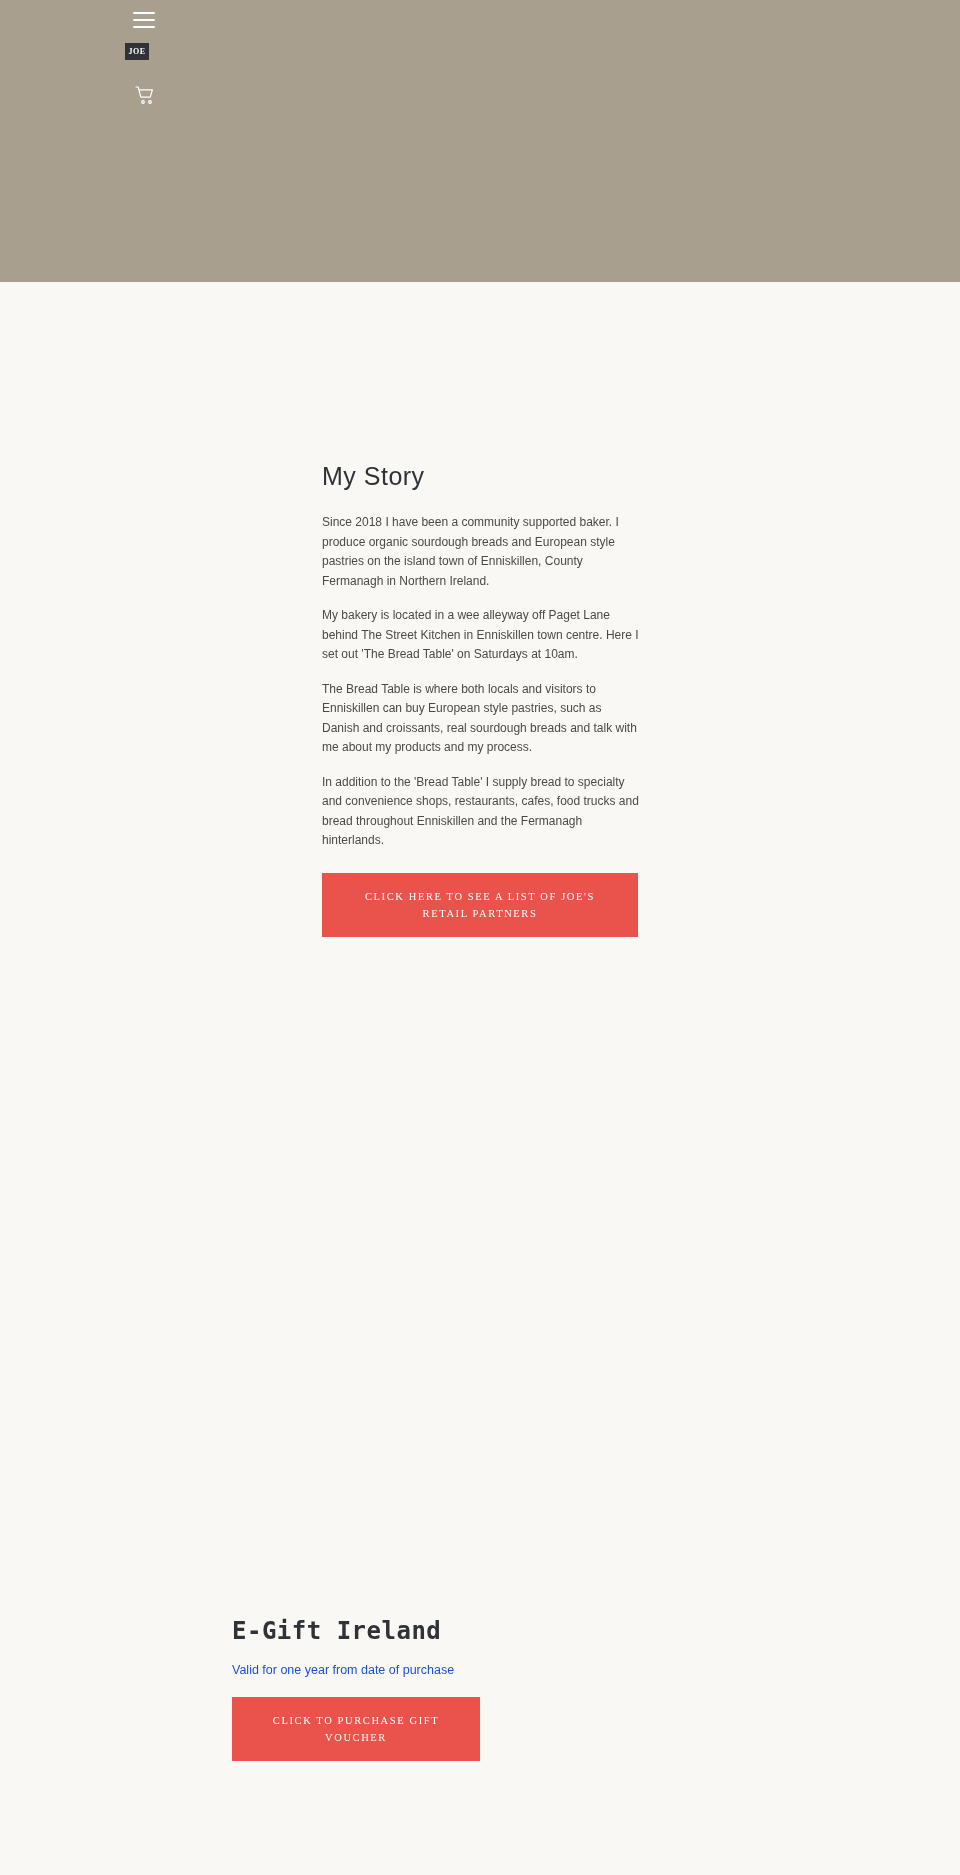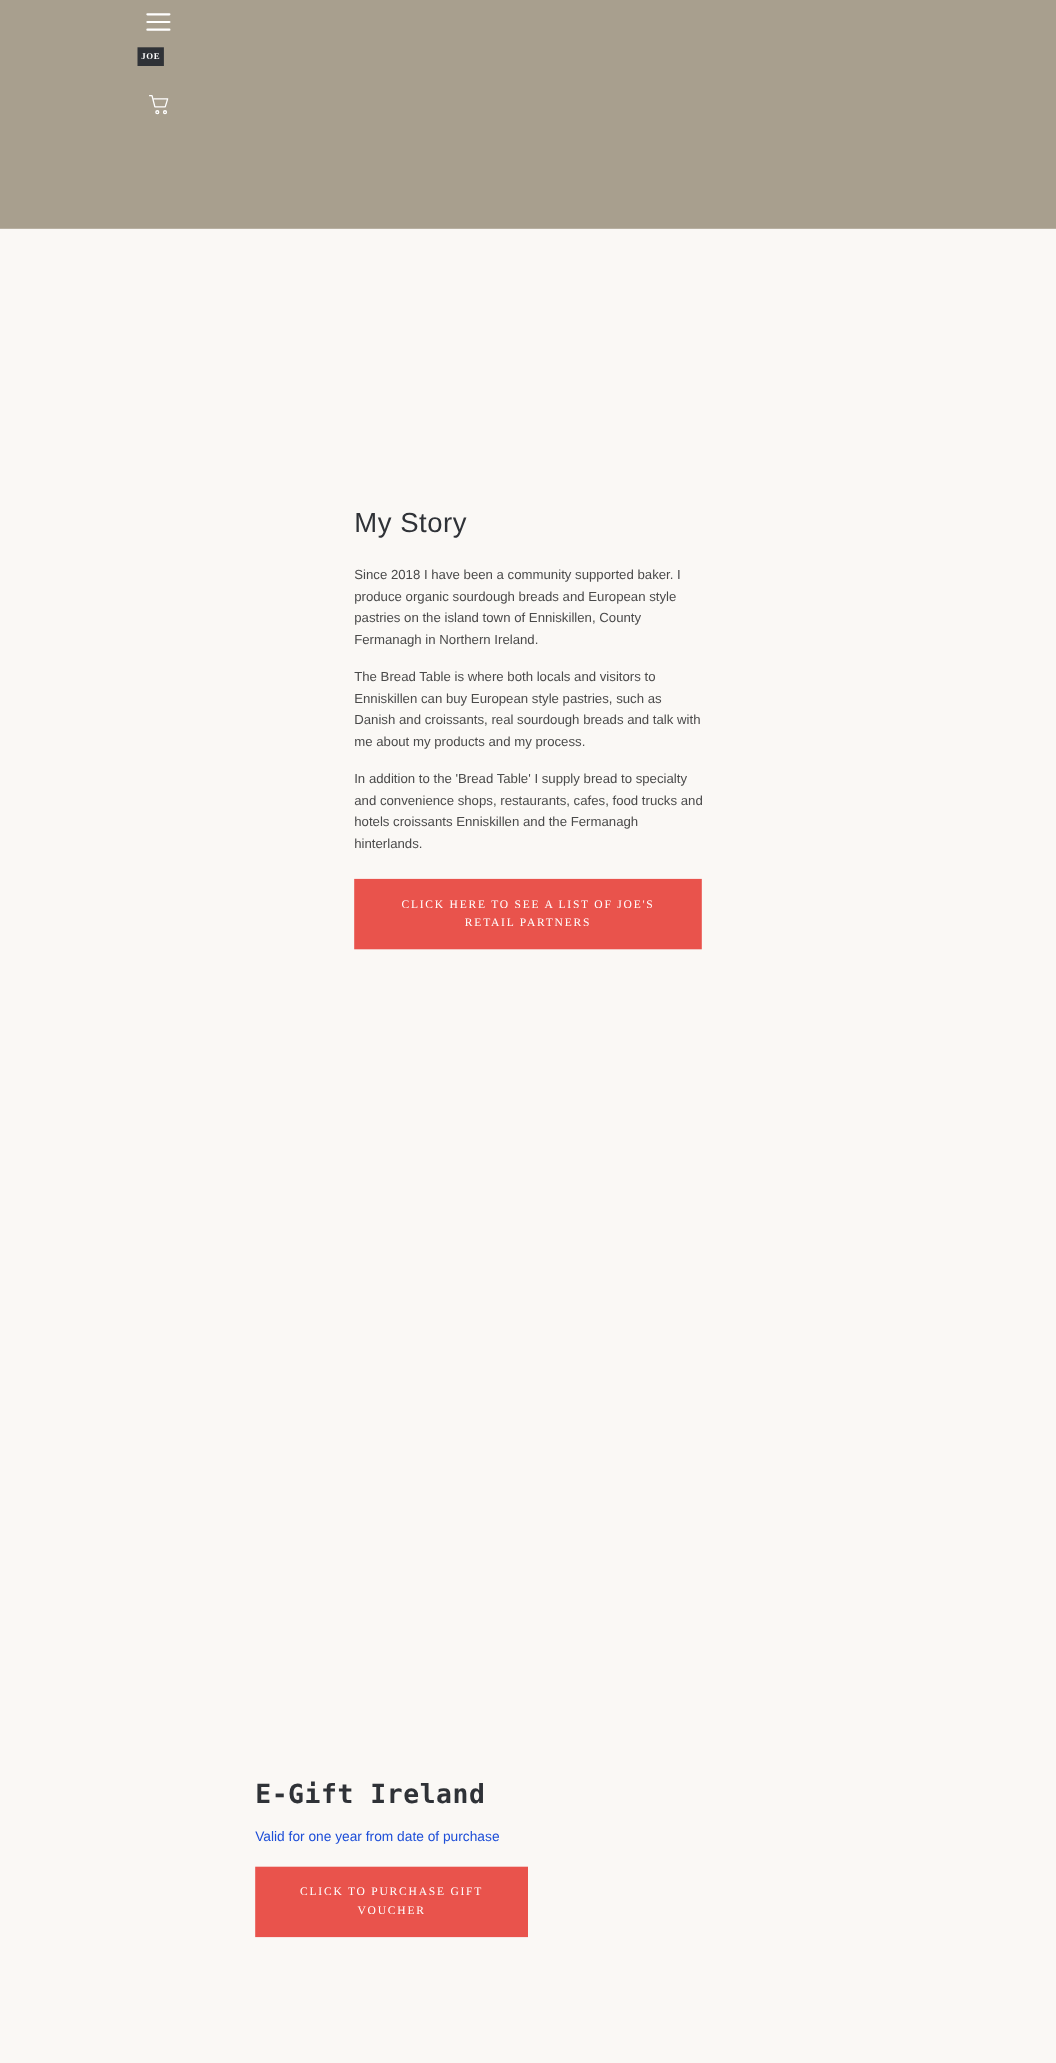--- a/index.html
+++ b/index.html
@@ -18,21 +18,21 @@
     height: 1875px;
     background: #faf8f5;
   }
 
   
   .hero {
     position: absolute;
     top: 0;
     left: 0;
     width: 960px;
-    height: 208px;
+    height: 282px;
     background: #a89f8e;
   }
 
   .nav-toggle {
     position: absolute;
     left: 133px;
     top: 8px;
     width: 28px;
     height: 24px;
     display: flex;
@@ -181,22 +181,23 @@
         <circle cx="16" cy="18" r="1.3"></circle>
       </svg>
     </div>
 
   </div>
 
   <div class="story">
     <h1 class="story-title">My Story</h1>
 
     <p>Since 2018 I have been a community supported baker. I produce organic sourdough breads and European style pastries on the island town of Enniskillen, County Fermanagh in Northern Ireland.</p>
+    <p>My bakery is located in a wee alleyway off Paget Lane behind The Street Kitchen in Enniskillen town centre. Here I set out 'The Bread Table' on Saturdays at 10am.</p>
     <p>The Bread Table is where both locals and visitors to Enniskillen can buy European style pastries, such as Danish and croissants, real sourdough breads and talk with me about my products and my process.</p>
-    <p>In addition to the 'Bread Table' I supply bread to specialty and convenience shops, restaurants, cafes, food trucks and hotels croissants Enniskillen and the Fermanagh hinterlands.</p>
+    <p>In addition to the 'Bread Table' I supply bread to specialty and convenience shops, restaurants, cafes, food trucks and bread throughout Enniskillen and the Fermanagh hinterlands.</p>
 
     <button class="cta">Click here to see a list of Joe's retail partners</button>
   </div>
 
   <div class="vouchers">
     <h2 class="vouchers-title">E-Gift Ireland</h2>
     <p class="vouchers-sub">Valid for one year from date of purchase</p>
     <button class="cta-voucher">Click to purchase gift voucher</button>
   </div>
 

